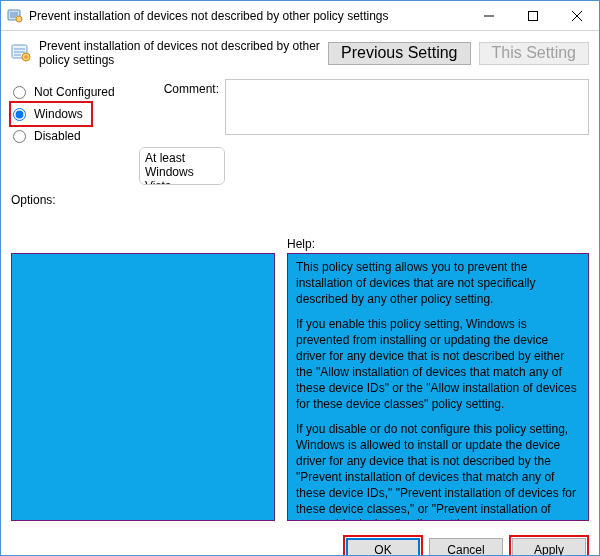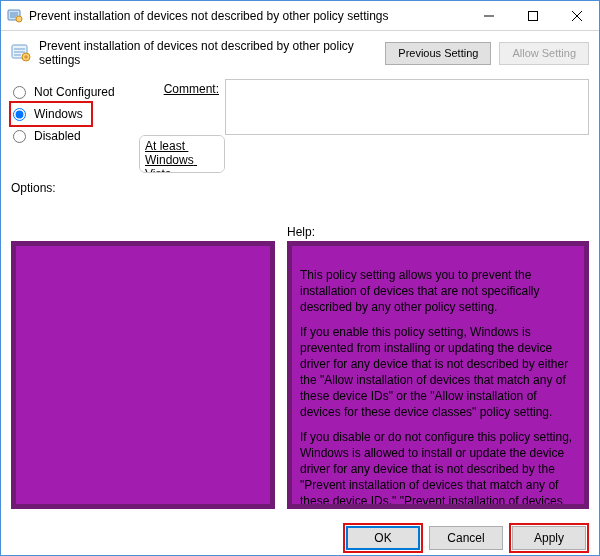--- a/index.html
+++ b/index.html
@@ -53,21 +53,21 @@
   .header .policy-title {
     flex: 1;
     font-size: 12px;
   }
   .nav-btn {
     height: 23px;
     padding: 0 12px;
     background: #e1e1e1;
     border: 1px solid #adadad;
     font-family: inherit;
-    font-size: 11px;
+    font-size: 16px;
   }
   .nav-btn[disabled] {
     color: #a0a0a0;
     background: #efefef;
     border-color: #d0d0d0;
   }
 
   
   .config {
     display: flex;
@@ -85,23 +85,22 @@
     font-size: 12px;
     gap: 4px;
     padding-left: 2px;
   }
   .radio-row input { margin:0 4px 0 0; width:13px; height:13px; }
   .highlight-red { outline: 2px solid #d11; outline-offset: 0; }
   .fields {
     flex: 1;
     display: grid;
     grid-template-columns: 86px 1fr;
-    row-gap: 0;
+    row-gap: 12px;
     align-items: start;
-    text-decoration: underline;
   }
   .fields label {
     text-align: right;
     padding-right: 6px;
     padding-top: 3px;
     font-size: 12px;
   }
   .textbox {
     border: 1px solid #c8c8c8;
     background: #fff;
@@ -124,24 +123,24 @@
   }
   .midlabels .left { width: 264px; }
   .midlabels .right { flex:1;margin-top:44px; }
   .panes {
     display: flex;
     padding: 0 10px 0 10px;
     gap: 12px;
     height: 268px;
   }
   .pane {
-    border: 5px solid #701a75;
-    background: #a21caf;
+    border: 1px solid #701a75;
+    background: #0ea5e9;
     overflow-y: scroll;
-    padding: 22px 8px;
+    padding: 6px 8px;
     font-size: 12px;
     line-height: 1.32;
   }
   .options-pane { width: 264px; }
   .help-pane { flex: 1; }
   .help-pane p { margin: 0 0 10px 0; }
 
   
   .footer {
     display: flex;
@@ -200,21 +199,21 @@
   <span class="policy-icon">
     <svg viewBox="0 0 20 20" width="20" height="20">
       <rect x="1" y="2" width="15" height="13" rx="1.5" fill="#eaf3fb" stroke="#6f9fcf"></rect>
       <path d="M3 6 h11 M3 9 h11 M3 12 h7" stroke="#6f9fcf" stroke-width="1"></path>
       <circle cx="15" cy="14" r="4" fill="#ffd27a" stroke="#c98a1b"></circle>
       <path d="M13 14 h4 M15 12 v4" stroke="#c98a1b"></path>
     </svg>
   </span>
   <div class="policy-title">Prevent installation of devices not described by other policy settings</div>
   <button class="nav-btn">Previous Setting</button>
-  <button class="nav-btn" disabled="">Allow Setting</button>
+  <button class="nav-btn" disabled="">This Setting</button>
 </div>
 
 <div class="config">
   <div class="radios">
     <label class="radio-row">
       <input type="radio" name="state" style="">
       <span>Not Configured</span>
     </label>
     <label class="radio-row highlight-red" style="width:80px">
       <input type="radio" name="state" checked="" style="">

